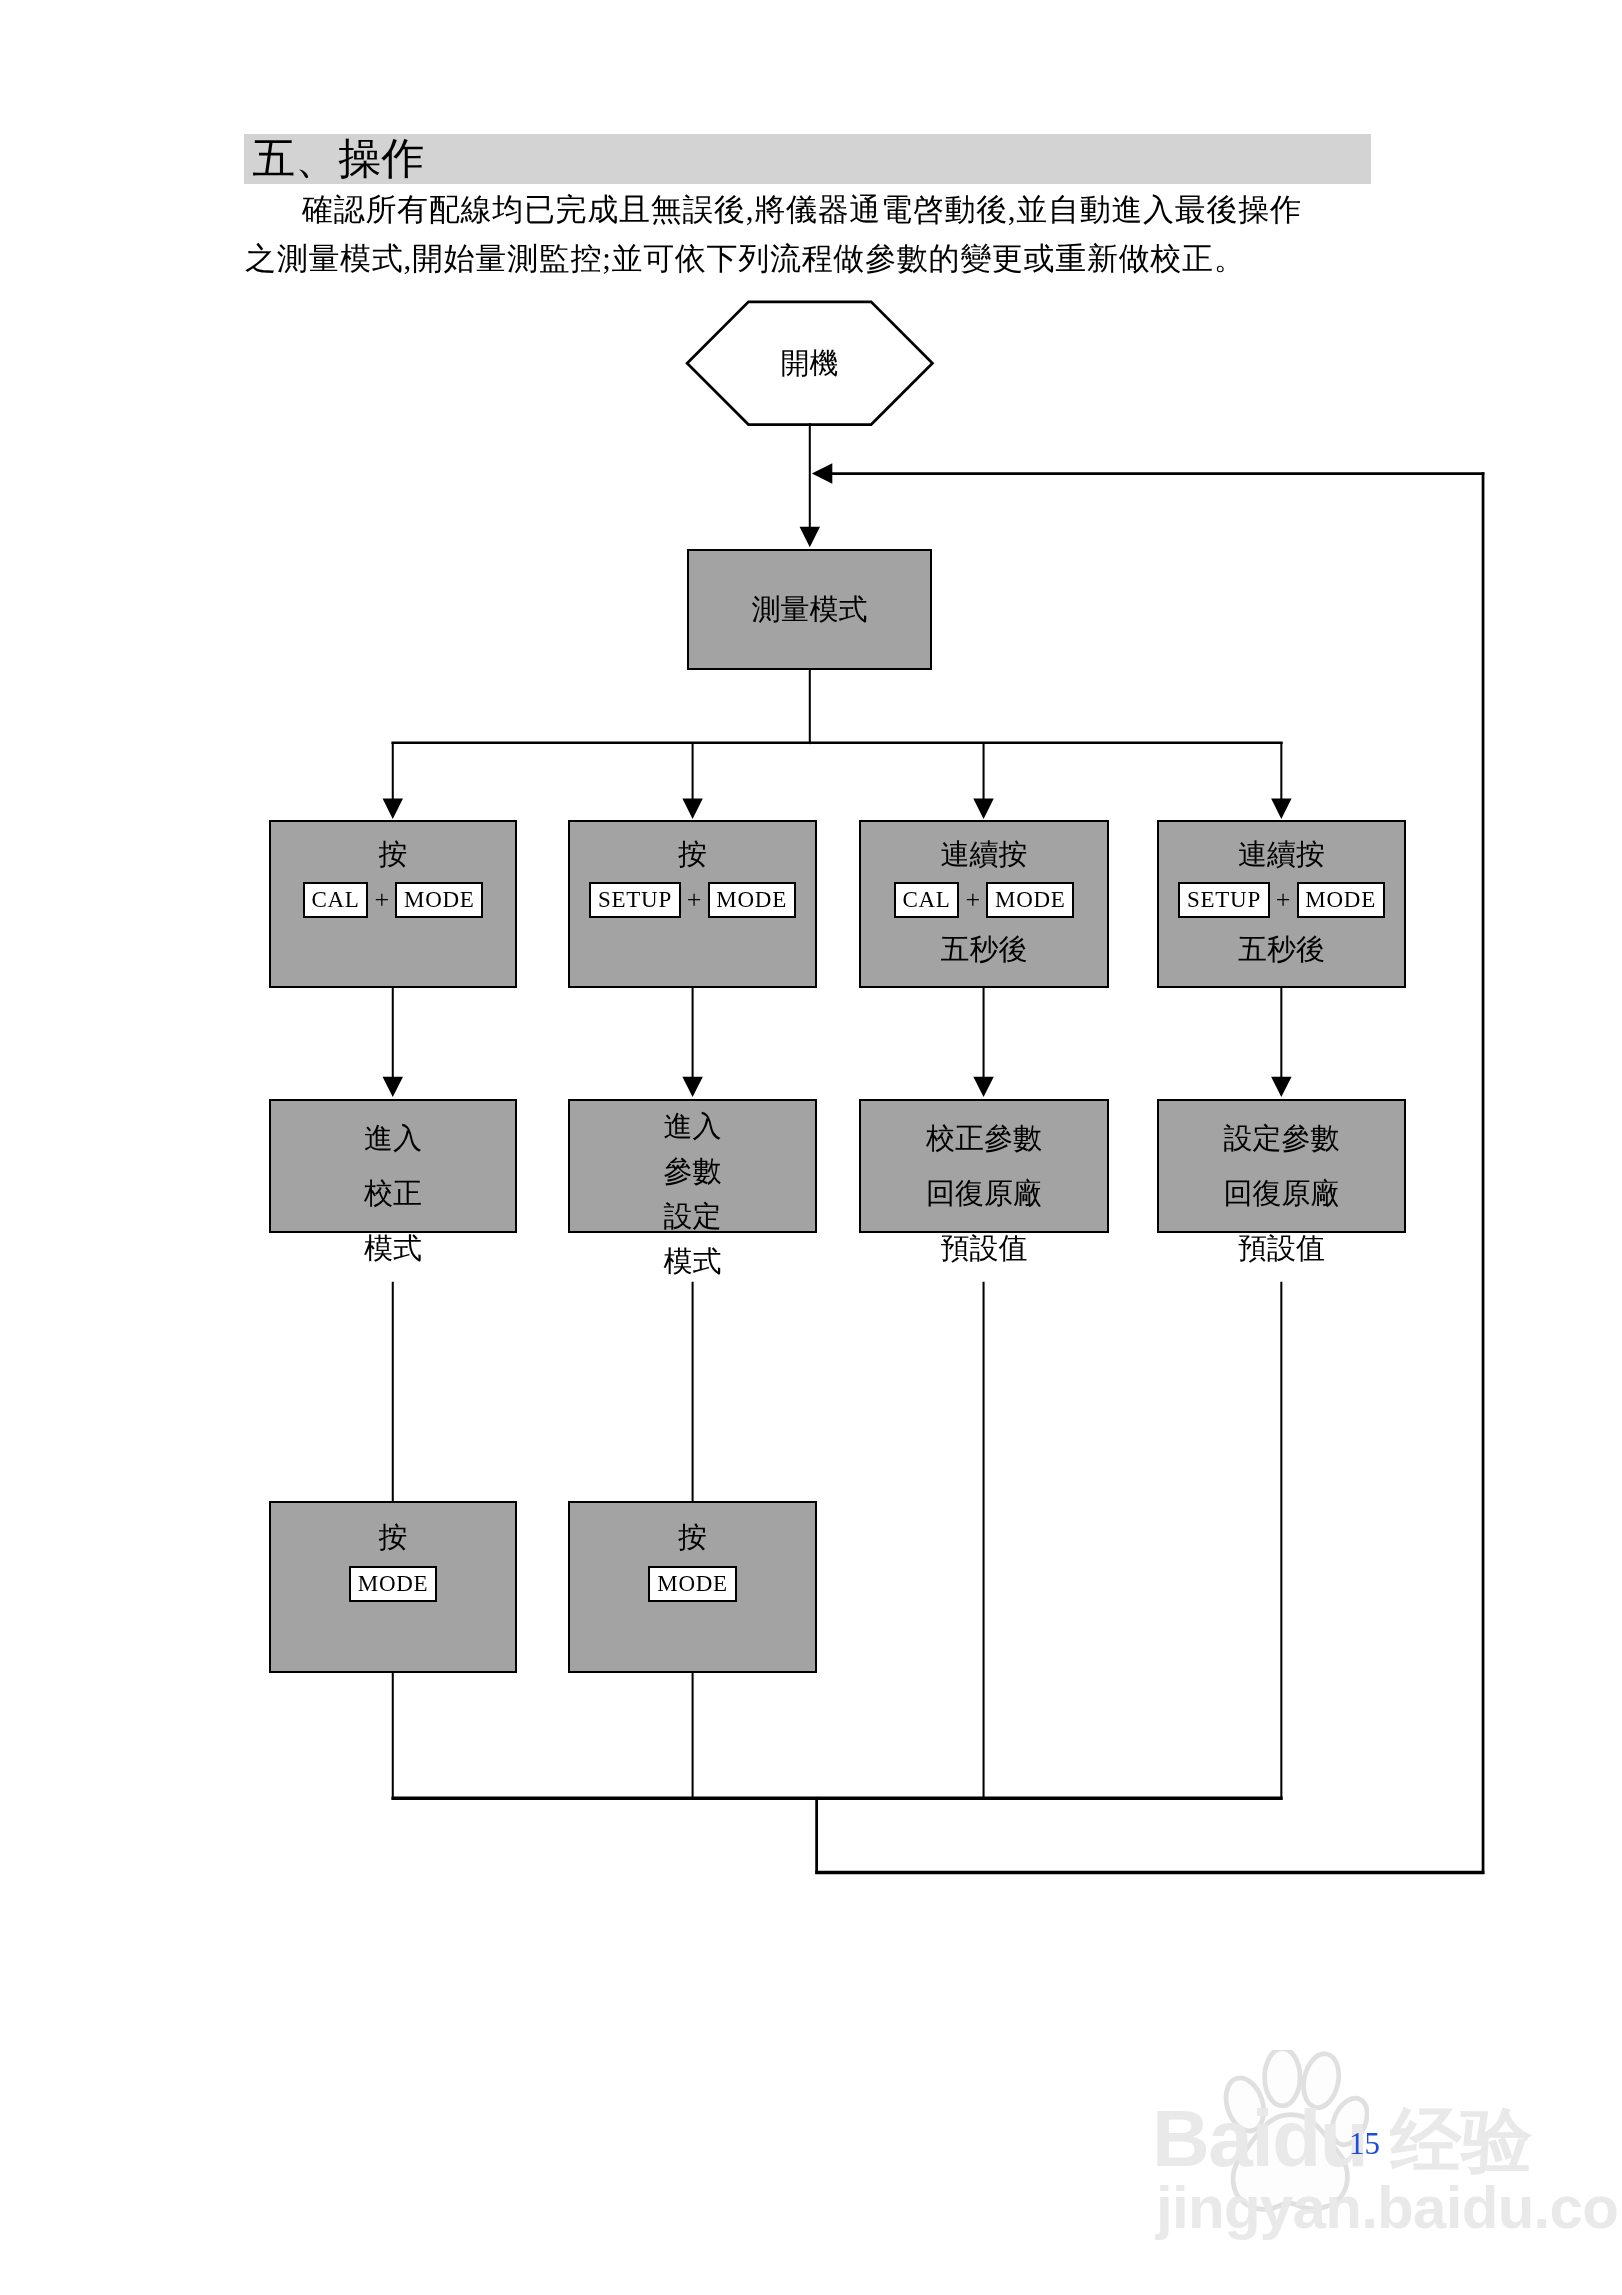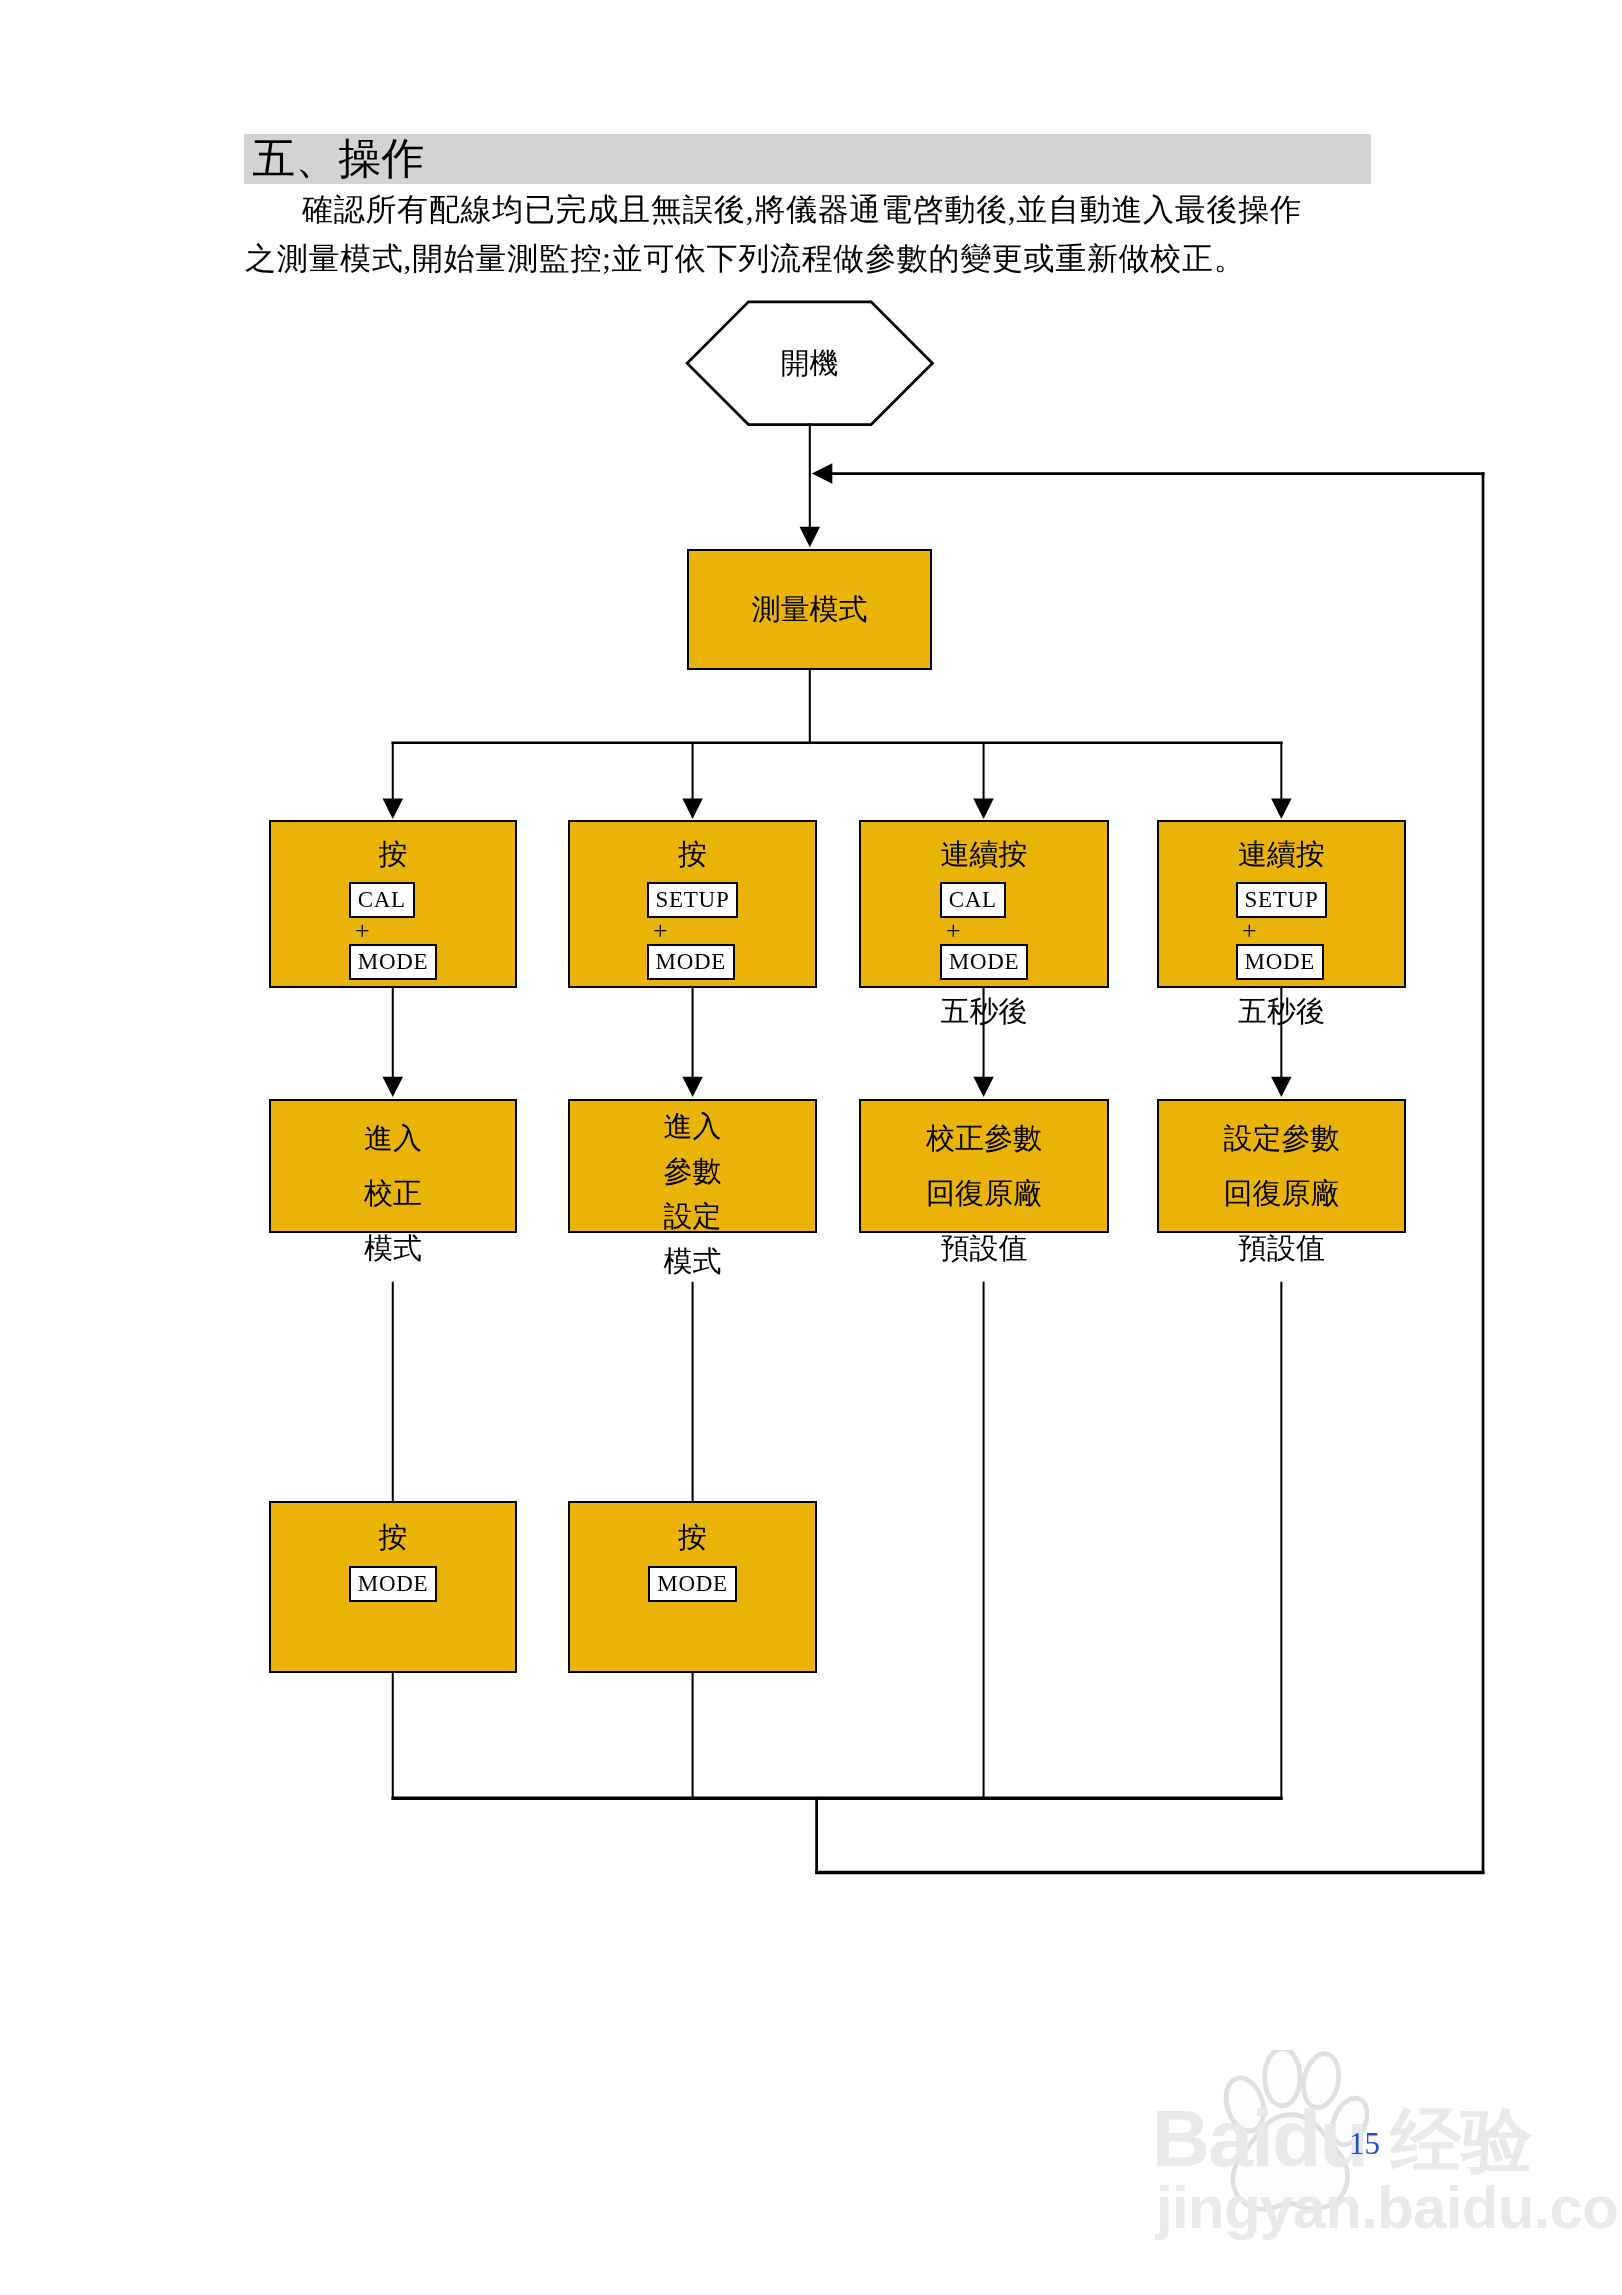--- a/index.html
+++ b/index.html
@@ -23,33 +23,33 @@
   }
   .intro-line.l1{top:191px;text-indent:57px;}
   .intro-line.l2{top:240px;}
   
   .flow-svg{position:absolute;left:0;top:0;z-index:2;}
   .node-label{
     position:absolute;display:flex;align-items:center;justify-content:center;
     font-size:29px;z-index:3;
   }
   .box{
-    position:absolute;box-sizing:border-box;border:2.7px solid #000;background:#eab308;
+    position:absolute;box-sizing:border-box;border:2.7px solid #000;background:#a3a3a3;
     display:flex;flex-direction:column;align-items:center;
     font-size:29px;line-height:1;z-index:3;
   }
   .r1{top:820px;height:168px;padding-top:17.7px;}
   .r2{top:1099px;height:134px;padding-top:9.5px;}
   .rb{top:1501px;height:172px;padding-top:20.4px;}
   .c1{left:269px;width:248px;}
   .c2{left:568px;width:249px;}
   .c3{left:859px;width:250px;}
   .c4{left:1157px;width:249px;}
   .mbox{left:687px;top:549px;width:245px;height:121px;justify-content:center;padding-top:0;}
-  .keys{display:flex;align-items:flex-start;margin-top:13.6px;flex-direction:column;}
+  .keys{display:flex;align-items:center;margin-top:13.6px;}
   .keycap{
     border:2px solid #000;padding:2.7px 6.8px 4.1px 6.8px;
     font-size:23px;line-height:1.1;letter-spacing:0.7px;background:#fff;
   }
   .plus{font-size:26px;margin:0 6.1px;}
   .after-line{margin-top:16.4px;}
   .ln{line-height:55px;}
   .r2.four{padding-top:2.7px;}
   .r2.four .ln{line-height:45px;}
   

